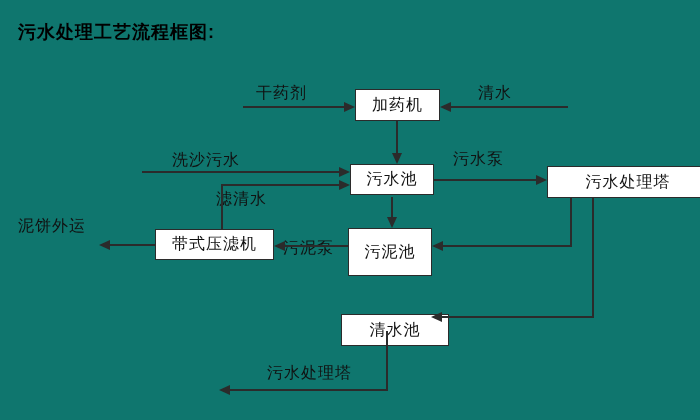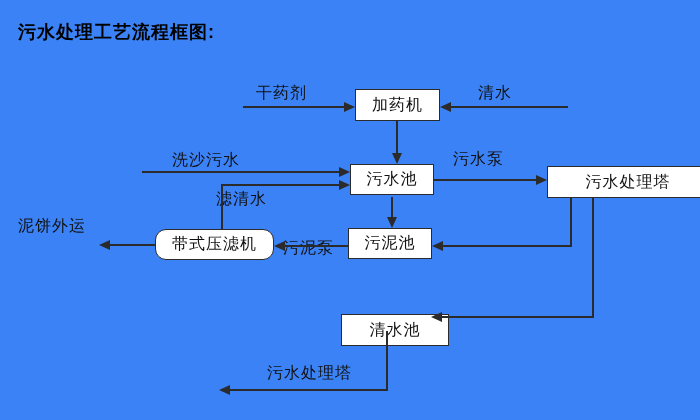--- a/index.html
+++ b/index.html
@@ -5,21 +5,21 @@
   html, body {
     margin: 0;
     padding: 0;
     background: #ffffff;
     font-family: "Liberation Sans", "DejaVu Sans", sans-serif;
   }
   #stage {
     position: relative;
     width: 700px;
     height: 420px;
-    background: #3b82f6;
+    background: #0f766e;
     overflow: hidden;
     color: #111111;
   }
   .title {
     position: absolute;
     font-size: 18px;
     font-weight: bold;
     letter-spacing: 1px;
     color: #000000;
     white-space: nowrap;
@@ -78,22 +78,22 @@
 </head>
 <body>
 
 <div id="stage">
 
   <div class="title" style="left:18px; top:20px;">污水处理工艺流程框图:</div>
 
   <div class="box" style="left:355px; top:89px;  width:85px;  height:32px;">加药机</div>
   <div class="box" style="left:350px; top:164px; width:84px;  height:31px;">污水池</div>
   <div class="box" style="left:547px; top:166px; width:162px; height:32px;">污水处理塔</div>
-  <div class="box" style="left:155px; top:229px; width:119px; height:31px;border-radius:11px;">带式压滤机</div>
-  <div class="box" style="left:348px; top:228px; width:84px;  height:31px;">污泥池</div>
+  <div class="box" style="left:155px; top:229px; width:119px; height:31px;">带式压滤机</div>
+  <div class="box" style="left:348px; top:228px; width:84px;  height:48px;">污泥池</div>
   <div class="box" style="left:341px; top:314px; width:108px;  height:32px;">清水池</div>
 
   <div class="lbl" style="left:256px; top:83px;">干药剂</div>
   <div class="lbl" style="left:478px; top:83px;">清水</div>
   <div class="lbl" style="left:172px; top:150px;">洗沙污水</div>
   <div class="lbl" style="left:216px; top:189px;">滤清水</div>
   <div class="lbl" style="left:453px; top:149px;">污水泵</div>
   <div class="lbl" style="left:283px; top:226px;margin-top:12px;">污泥泵</div>
   <div class="lbl" style="left:18px; top:216px;">泥饼外运</div>
   <div class="lbl" style="left:267px; top:363px;">污水处理塔</div>

